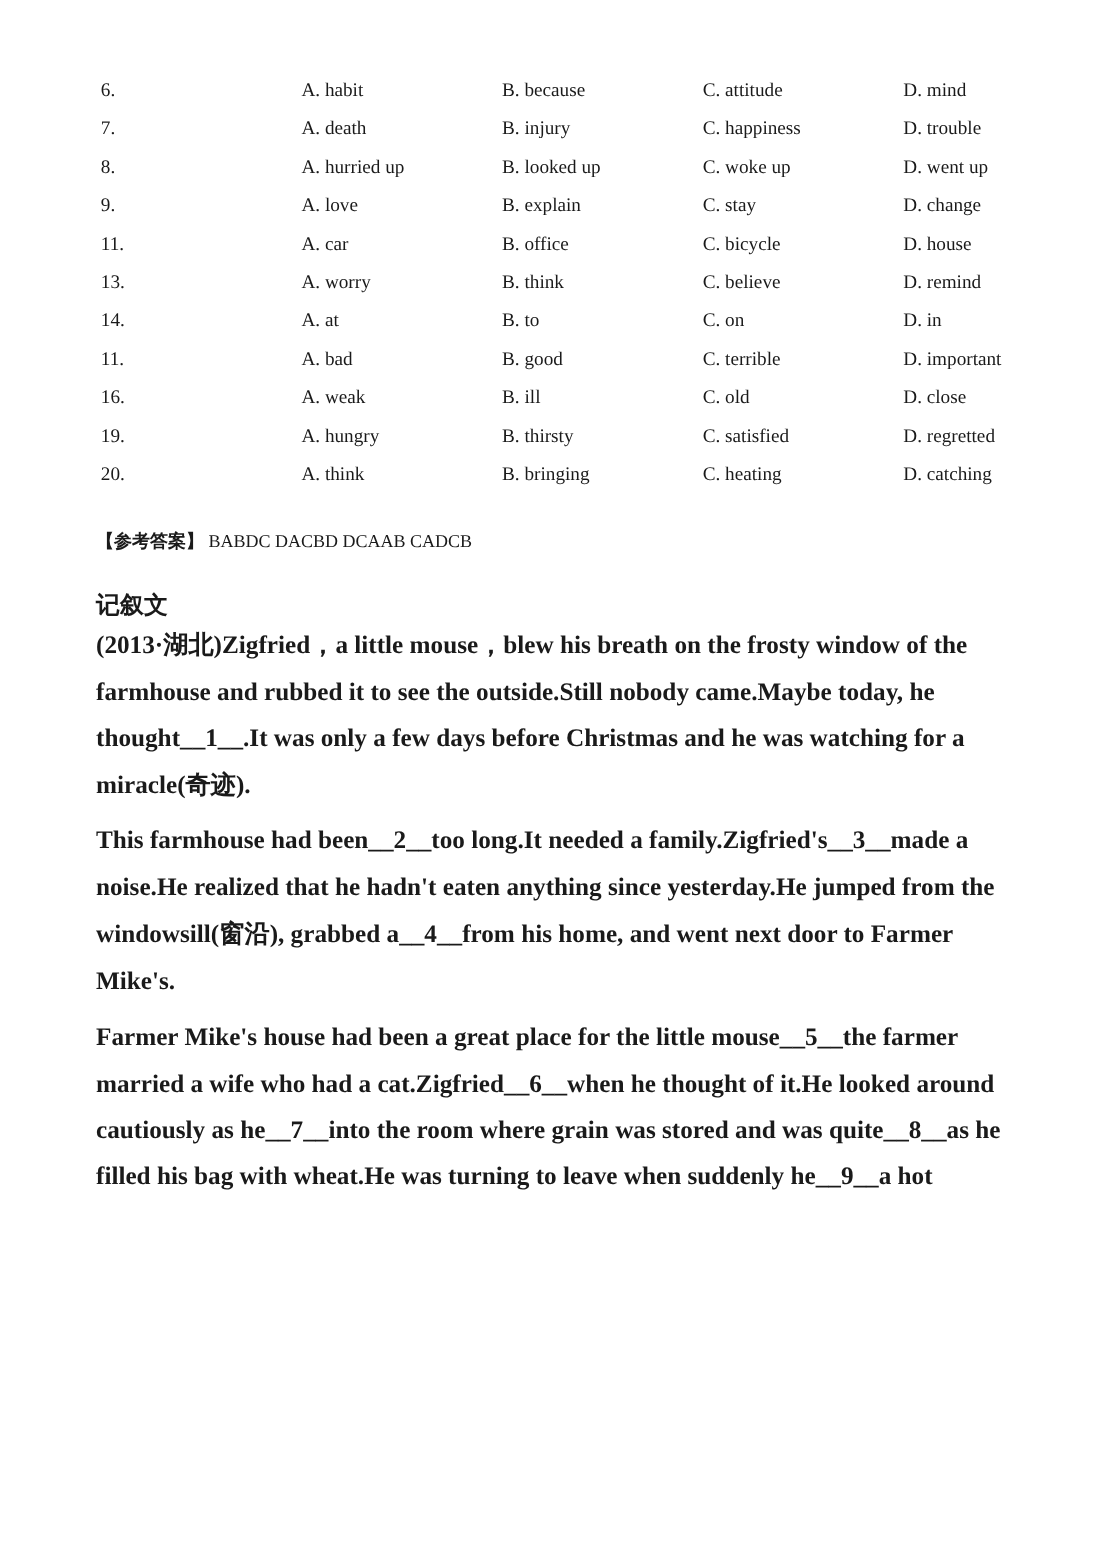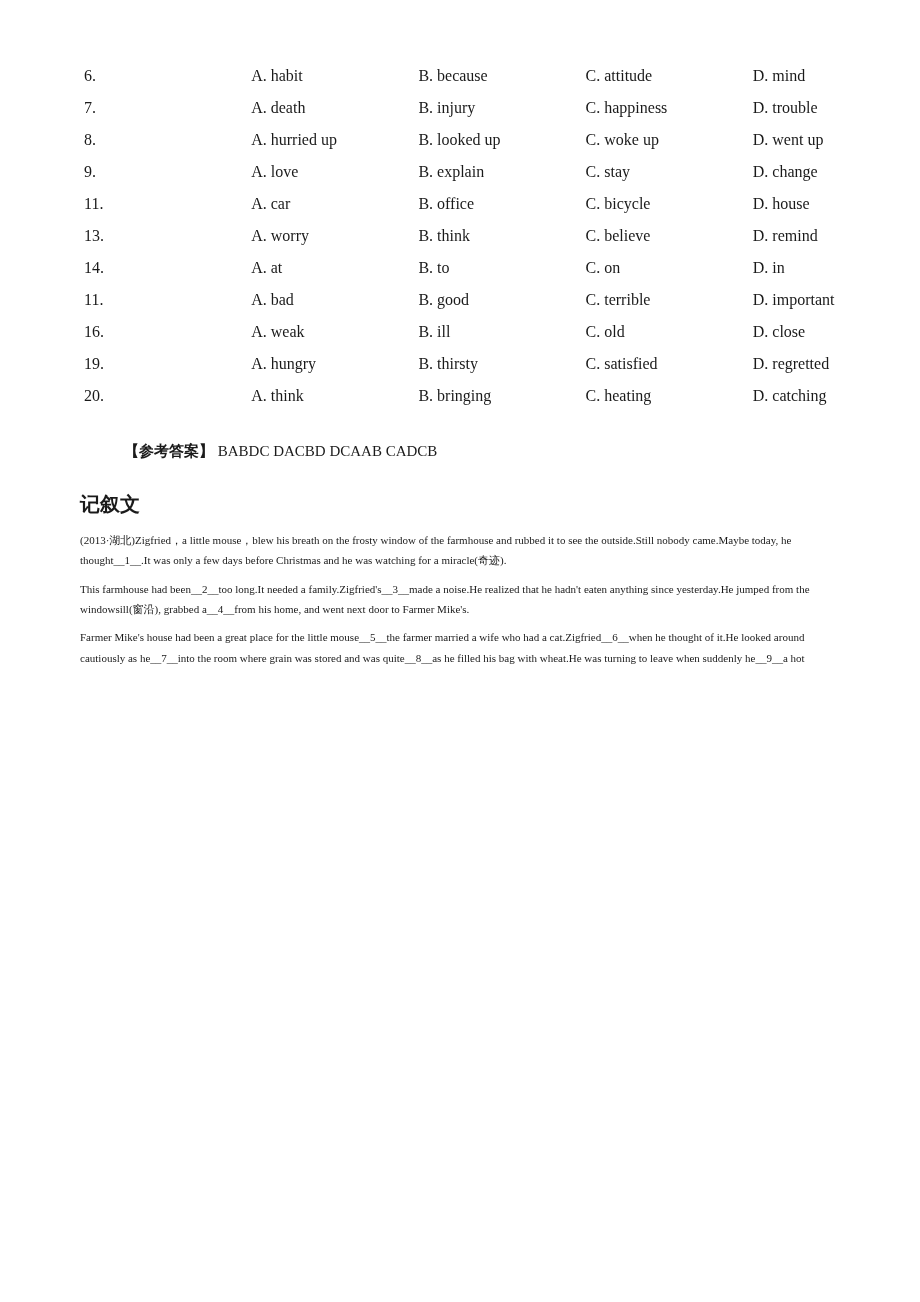--- a/index.html
+++ b/index.html
@@ -35,34 +35,33 @@
     .questions-table td:nth-child(3) {
       width: 22%;
     }
     .questions-table td:nth-child(4) {
       width: 22%;
     }
     .answers-section {
       margin-top: 20px;
       margin-bottom: 30px;
       font-size: 15px;
-      margin-left: 44px;
     }
     .answers-label {
       font-weight: bold;
     }
     .section-title {
       font-size: 20px;
       font-weight: bold;
-      margin-bottom: 12px;
       margin-top: 10px;
     }
     .passage {
       line-height: 1.85;
-      font-size: 11px;
+      font-size: 21px;
+      font-weight: bold;
     }
     .passage p {
       margin-bottom: 8px;
       text-indent: 0;
     }
   </style>
 </head>
 <body>
 
 <table class="questions-table">

